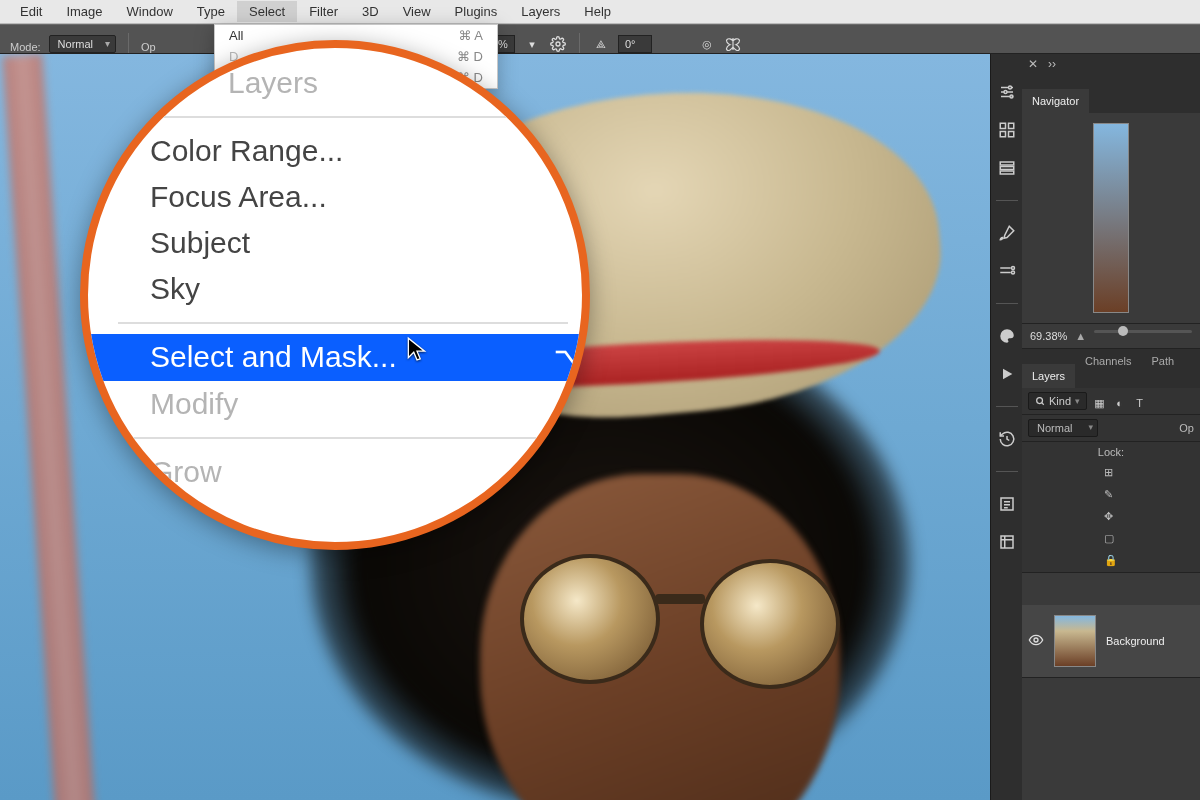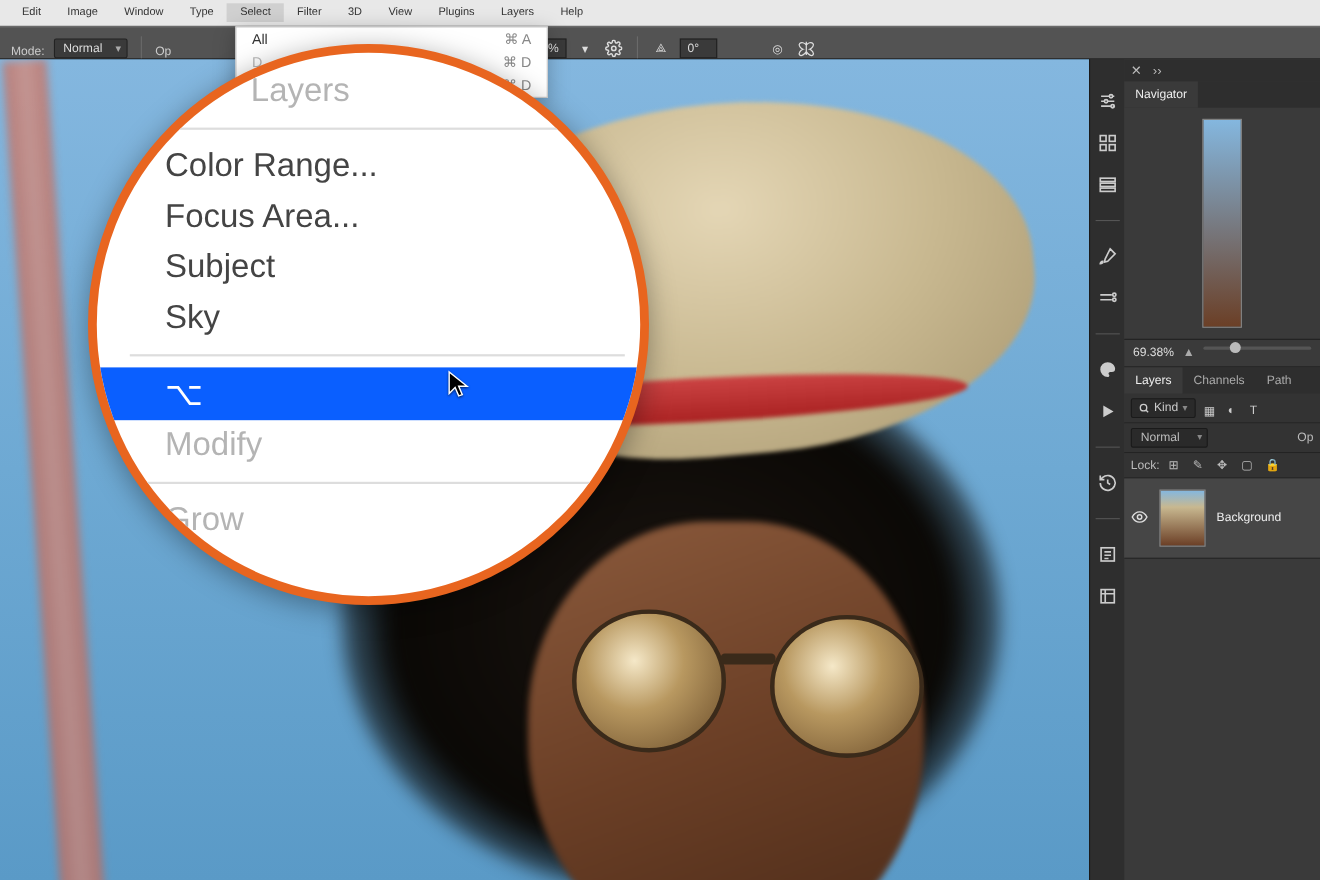--- a/index.html
+++ b/index.html
@@ -1,19 +1,19 @@
 <!DOCTYPE html>
 <html><head>
 <meta charset="utf-8">
 <style>
 * { margin: 0; padding: 0; box-sizing: border-box; font-family: -apple-system, "Helvetica Neue", Arial, sans-serif; }
 body { width: 1200px; height: 800px; background: #2a2a2a; overflow: hidden; position: relative; }
 
 
-.menubar { height: 24px; background: #e8e8e8; display: flex; align-items: center; padding: 0 8px; font-size: 10px; color: #333; border-bottom: 1px solid #bbb; }
+.menubar { height: 24px; background: #e8e8e8; display: flex; align-items: center; padding: 0 8px; font-size: 13px; color: #333; border-bottom: 1px solid #bbb; }
 .menubar .mitem { padding: 3px 12px; cursor: default; }
 .menubar .mitem.active { background: #d0d0d0; }
 
 
 .optbar { height: 30px; background: #535353; border-top: 1px solid #6a6a6a; border-bottom: 1px solid #222; display: flex; align-items: flex-end; padding: 0 10px; font-size: 11px; color: #ddd; gap: 8px; }
 .optbar .lbl { color: #ccc; }
 .optbar .sel { background: #3a3a3a; border: 1px solid #222; color: #ddd; padding: 2px 22px 2px 8px; font-size: 11px; border-radius: 2px; position: relative; }
 .optbar .sel::after { content:"▾"; position:absolute; right:5px; color:#aaa; font-size:10px; }
 .optbar .numbox { background:#3a3a3a; border:1px solid #222; color:#ddd; padding:2px 6px; min-width:34px; display:inline-block; }
 .optbar .ico { width:18px; height:18px; display:inline-flex; align-items:center; justify-content:center; color:#ddd; }
@@ -54,40 +54,40 @@
 .rdock { position:absolute; right:178px; top:54px; width:32px; bottom:0; background:#2e2e2e; border-left:1px solid #1a1a1a; display:flex; flex-direction:column; align-items:center; padding-top:28px; gap:18px; }
 .rdock .dico { width:20px; height:20px; color:#ccc; display:flex; align-items:center; justify-content:center; }
 .rdock .dsep { width:22px; height:1px; background:#555; margin:4px 0; }
 
 .panelcol { position:absolute; right:0; top:54px; width:178px; bottom:0; background:#3a3a3a; color:#ddd; font-size:11px; display:flex; flex-direction:column; }
 .panelhdr { height:20px; background:#2e2e2e; display:flex; align-items:center; gap:10px; padding:0 6px; color:#bbb; }
 .panelhdr .xx { font-size:12px; }
 .navpanel { border-bottom:1px solid #222; }
 .tabrow { display:flex; background:#2e2e2e; }
 .tab { padding:6px 10px; color:#aaa; font-size:11px; }
-.tab.act { background:#3a3a3a; color:#eee; }
+.tab.act { background:#3a3a3a; color:#eee;margin-top:15px; }
 .navthumb { height:210px; display:flex; align-items:center; justify-content:center; background:#3a3a3a; }
 .navthumb .th { width:36px; height:190px; background:linear-gradient(180deg,#84b7df,#6b3f26); border:1px solid #888; }
 .navfoot { display:flex; padding:6px 8px; gap:8px; border-top:1px solid #222; }
 .navfoot .zoom { color:#ddd; }
 .navfoot .tri { color:#aaa; }
 .navfoot .slider { flex:1; height:3px; background:#555; position:relative; border-radius:2px; }
 .navfoot .slider::after { content:""; position:absolute; left:24px; top:-4px; width:10px; height:10px; border-radius:50%; background:#bbb; }
 
 .layerspanel { flex:1; display:flex; flex-direction:column; }
 .layerspanel .ctlrow { display:flex; align-items:flex-end; padding:4px 6px; gap:6px; background:#333; border-bottom:1px solid #222; }
 .layerspanel .kind { background:#2a2a2a; border:1px solid #1a1a1a; padding:2px 6px; border-radius:2px; color:#ccc; display:flex; align-items:center; gap:4px; }
 .pill { width:14px; height:14px; display:inline-flex; align-items:center; justify-content:center; color:#ccc; }
 .layerspanel .ctlrow2 { display:flex; align-items:center; padding:4px 6px; gap:6px; background:#333; border-bottom:1px solid #222; color:#bbb; }
 .blend { background:#2a2a2a; border:1px solid #1a1a1a; padding:2px 8px; border-radius:2px; min-width:70px; position:relative; }
 .blend::after { content:"▾"; position:absolute; right:4px; color:#888; font-size:9px; }
-.layerspanel .lockrow { display:flex; align-items:center; padding:4px 6px; gap:8px; background:#333; border-bottom:1px solid #222; color:#bbb; }
+.layerspanel .lockrow { display:flex; align-items:center; padding:4px 6px; gap:8px; background:#333; border-bottom:1px solid #222; color:#bbb;flex-direction:column; }
 .layerspanel .lockrow .li { width:14px; height:14px; color:#bbb; }
 
-.layerrow { display:flex; align-items:center; padding:10px 6px; gap:10px; background:#464646; border-bottom:1px solid #222; }
+.layerrow { display:flex; align-items:center; padding:10px 6px; gap:10px; background:#464646; border-bottom:1px solid #222;margin-top:32px; }
 .layerrow .eye { width:16px; color:#ddd; }
 .layerrow .lthumb { width:42px; height:52px; background:linear-gradient(180deg,#84b7df 0%,#c8b890 30%,#6b3f26 100%); border:1px solid #888; }
 .layerrow .lname { color:#eee; }
 
 </style>
 </head>
 <body>
 
 <div class="menubar">
   <div class="mitem">Edit</div>
@@ -164,20 +164,21 @@
   <div class="inner">
     <div class="mlist">
       <div class="mrow dim" style="padding-left:150px">Layers</div>
       <hr>
       <div class="mrow">Color Range...</div>
       <div class="mrow">Focus Area...</div>
       <div class="mrow">Subject</div>
       <div class="mrow">Sky</div>
       <hr>
       <div class="mrow hl">
+        <span>Select and Mask...</span>
         <span>⌥</span>
       </div>
       <div class="mrow dim">Modify</div>
       <hr>
       <div class="mrow dim">Grow</div>
 
     </div>
   </div>
   <div class="cursor">
     <svg width="22" height="26" viewBox="0 0 20 24">

